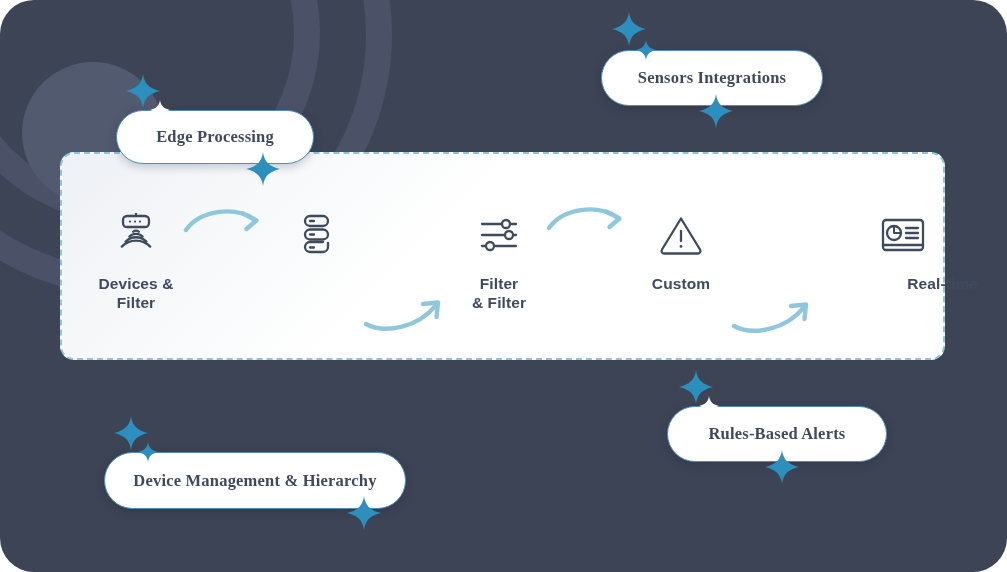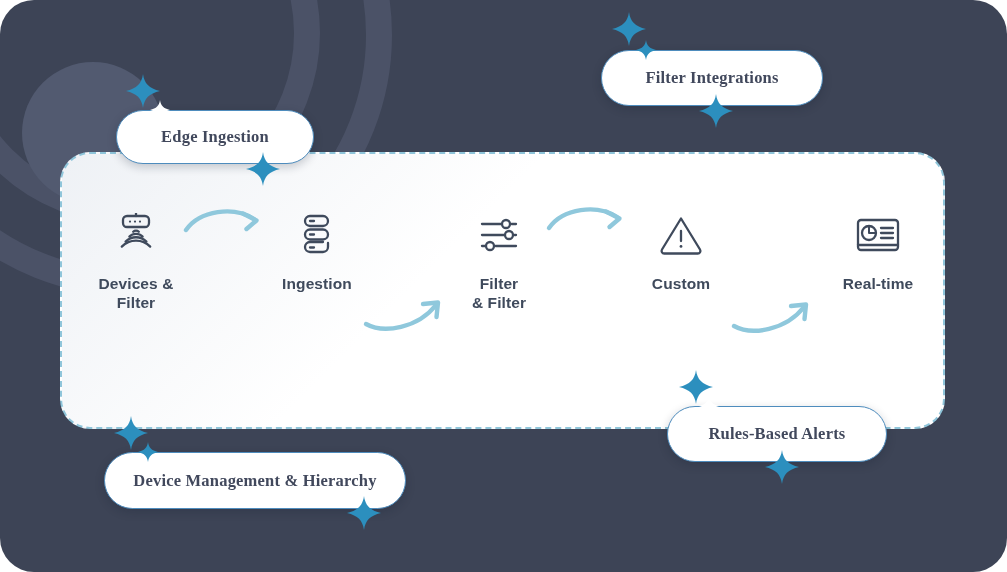--- a/index.html
+++ b/index.html
@@ -21,44 +21,44 @@
   }
   .wave1{left:-62px;top:-158px;width:330px;height:330px;border-width:26px;}
   .wave2{left:-130px;top:-226px;width:470px;height:470px;border-width:26px;}
   .bg-circle{
     position:absolute;left:22px;top:62px;width:142px;height:142px;
     border-radius:50%;background:#525a70;
   }
 
   
   .card{
-    position:absolute;left:60px;top:152px;width:885px;height:277px;
+    position:absolute;left:60px;top:152px;width:885px;height:208px;
     background:linear-gradient(135deg,#eef1f5 0%,#ffffff 42%,#ffffff 100%);
-    border:2px dashed #8fc5da;border-radius:30px;
+    border:2px dashed #8fc5da;border-radius:14px;
     box-sizing:border-box;
   }
 
   .steps{
     position:absolute;left:0;top:0;width:100%;height:100%;
   }
   .step{
     position:absolute;width:150px;text-align:center;top:58px;
   }
   .step-icon{height:46px;display:flex;align-items:center;justify-content:center;}
   .step-icon svg{display:block;}
   .step-label{
     margin-top:16px;color:#3f4a5c;font-size:15.5px;font-weight:bold;
     line-height:19px;letter-spacing:.1px;
   }
 
   .s1{left:-1px;}
   .s2{left:180px;}
   .s3{left:362px;}
   .s4{left:544px;}
-  .s5{left:741px;}
+  .s5{left:766px;text-align:right;}
 
   .arrow{position:absolute;}
   .a1{left:182px;top:200px;}
   .a2{left:362px;top:296px;}
   .a3{left:545px;top:198px;}
   .a4{left:730px;top:298px;}
 
   
   .pill{
     position:absolute;background:#ffffff;border:1.6px solid #4e8cbd;
@@ -130,21 +130,20 @@
             <svg width="40" height="44" viewBox="0 0 40 44" fill="none" stroke="#3f4a5c" stroke-width="2.3" stroke-linecap="round" stroke-linejoin="round">
               <rect x="8" y="3" width="23" height="10" rx="5"></rect>
               <line x1="13" y1="8" x2="17" y2="8"></line>
               <rect x="8" y="16.5" width="23" height="10" rx="5"></rect>
               <line x1="13" y1="21.5" x2="17" y2="21.5"></line>
               <path d="M31 30v4a5 5 0 0 1-5 5H13a5 5 0 0 1-5-5 5 5 0 0 1 5-5h13"></path>
               <line x1="13" y1="34.5" x2="17" y2="34.5"></line>
             </svg>
           </div>
           <div class="step-label">
-            <div>Ingestion</div>
           </div>
         </div>
 
         <div class="step s3">
           <div class="step-icon">
             <svg width="44" height="36" viewBox="0 0 44 36" fill="none" stroke="#3f4a5c" stroke-width="2.3" stroke-linecap="round">
               <line x1="5" y1="7" x2="24" y2="7"></line>
               <circle cx="29" cy="7" r="4"></circle>
               <line x1="34.5" y1="7" x2="39" y2="7"></line>
               <line x1="5" y1="18" x2="27" y2="18"></line>
@@ -216,24 +215,24 @@
     </div>
 
     <div class="arrow a4">
       <svg width="90" height="40" viewBox="0 0 90 40" fill="none">
         <path d="M4 28C22 38 56 32 74 9" stroke="#8fc8dc" stroke-width="4.4" stroke-linecap="round"></path>
         <path d="M61 8 76 6.5 74.5 21" stroke="#8fc8dc" stroke-width="4.4" stroke-linecap="round" stroke-linejoin="round" fill="none"></path>
       </svg>
     </div>
 
     <div class="pill pill-edge">
-      <span>Edge Ingestion</span>
+      <span>Edge Processing</span>
     </div>
     <div class="pill pill-custom">
-      <span>Filter Integrations</span>
+      <span>Sensors Integrations</span>
     </div>
     <div class="pill pill-rules">
       <span>Rules-Based Alerts</span>
     </div>
     <div class="pill pill-device">
       <span>Device Management &amp; Hierarchy</span>
     </div>
 
     <div class="spark sp-a">
       <svg width="34" height="34" viewBox="0 0 34 34">

